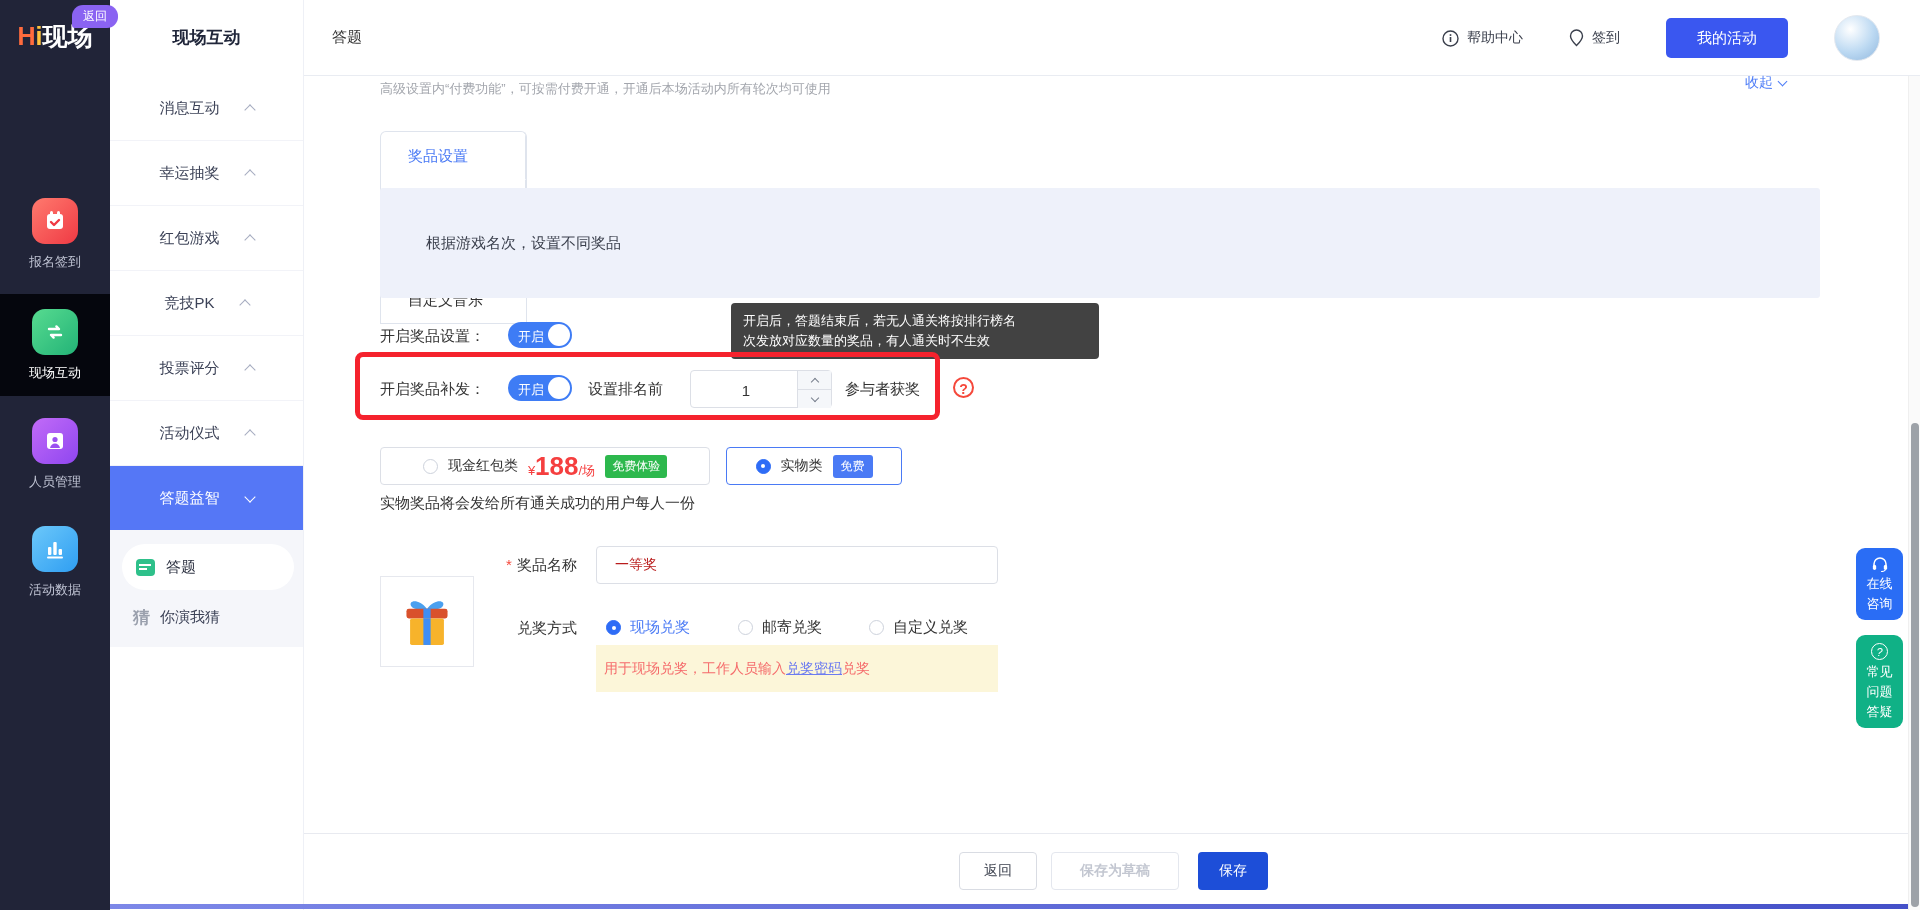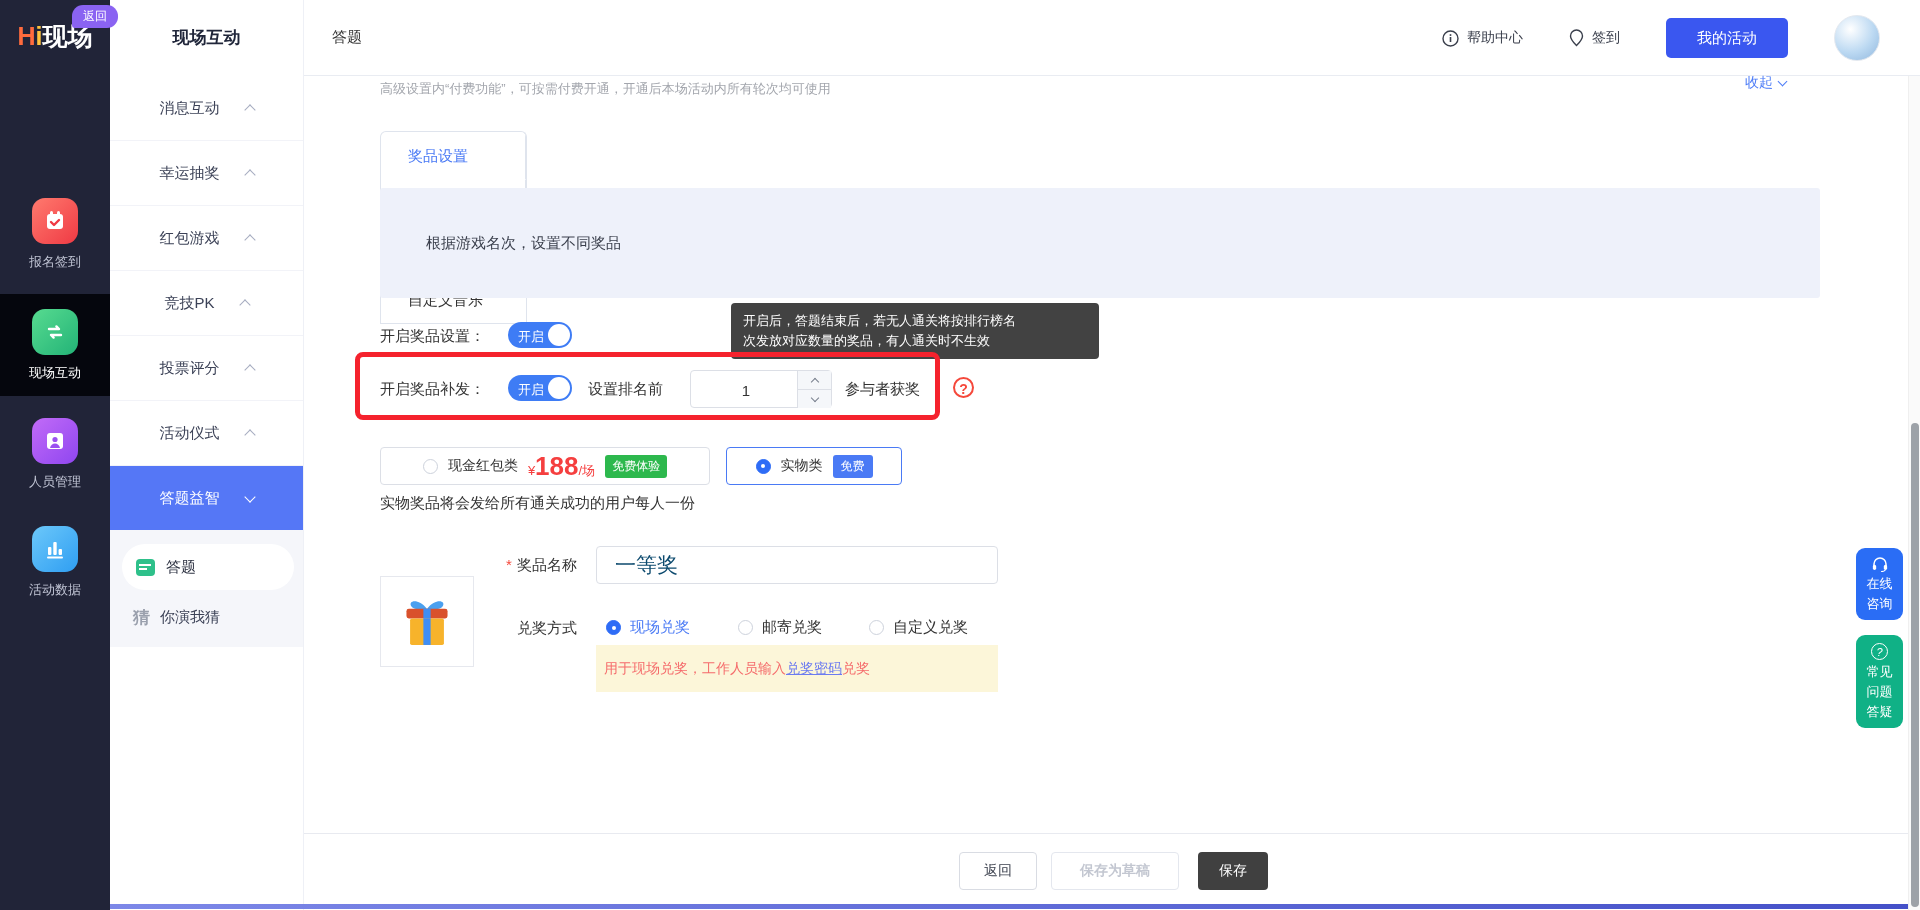--- a/index.html
+++ b/index.html
@@ -72,31 +72,31 @@
   .radio.on{background:#2e6cf6;border-color:#2e6cf6;position:relative;}
   .radio.on:after{content:"";position:absolute;left:4.5px;top:4.5px;width:4px;height:4px;background:#fff;border-radius:50%;}
   .price .sym{color:#f53f3f;font-size:13px;}
   .price .num{color:#f53f3f;font-size:26px;font-weight:bold;}
   .price .unit{color:#f53f3f;font-size:13px;}
   .badge-green{background:#2db84d;color:#fff;font-size:12px;padding:3px 7px;border-radius:3px;}
   .badge-blue{background:#4a7af5;color:#fff;font-size:12px;padding:3px 8px;border-radius:3px;}
   .plain-15{font-size:15px;color:#333;}
   .giftbox{position:absolute;left:380px;top:576px;width:94px;height:91px;border:1px solid #e6e8ee;display:flex;align-items:center;justify-content:center;box-sizing:border-box;}
   .input-lg{position:absolute;left:596px;top:546px;width:402px;height:38px;border:1px solid #dcdfe6;border-radius:4px;box-sizing:border-box;}
-  .input-lg input{width:100%;height:100%;border:none;outline:none;padding-left:18px;font-size:21px;color:#0c4a6e;background:transparent;box-sizing:border-box;font-family:inherit;}
+  .input-lg input{width:100%;height:100%;border:none;outline:none;padding-left:18px;font-size:14px;color:#b91c1c;background:transparent;box-sizing:border-box;font-family:inherit;}
   .req{color:#f5483b;font-size:15px;}
   .ropt{position:absolute;display:flex;align-items:center;gap:9px;cursor:pointer;font-size:15px;color:#333;}
   .ropt.sel{color:#4a7af5;}
   .ynote{position:absolute;left:596px;top:645px;width:402px;height:47px;background:#fcf6d9;display:flex;align-items:center;padding-left:8px;box-sizing:border-box;font-size:14px;color:#f56c6c;}
   .ynote a{color:#6c7bf0;text-decoration:underline;cursor:pointer;}
   .ftr-line{position:absolute;left:304px;top:833px;width:1616px;height:1px;background:#e8eaf0;}
   .btn-ftr{position:absolute;top:852px;height:38px;border-radius:4px;font-size:14px;box-sizing:border-box;cursor:pointer;font-family:inherit;}
   .btn-back{left:959px;width:78px;background:#fff;border:1px solid #d9dce3;color:#3a3f4c;}
   .btn-draft{left:1051px;width:128px;background:#fff;border:1px solid #e4e7ee;color:#c3c7d1;font-weight:bold;}
-  .btn-save{left:1198px;width:70px;background:#404040;border:none;color:#fff;}
+  .btn-save{left:1198px;width:70px;background:#1d4ed8;border:none;color:#fff;}
   .bottom-bar{position:absolute;left:110px;top:904px;width:1810px;height:5px;background:linear-gradient(90deg,#7d88e8,#4450c8);}
   .fwidget{position:absolute;left:1856px;width:47px;border-radius:9px;color:#fff;display:flex;flex-direction:column;align-items:center;padding:8px 0;box-sizing:border-box;gap:3px;cursor:pointer;}
   .fwidget span{font-size:13px;line-height:17px;}
   .w-consult{top:548px;background:#2a6df5;}
   .w-faq{top:635px;background:#10b186;}
   .wq{width:17px;height:17px;border:1.5px solid #fff;border-radius:50%;font-size:11px;text-align:center;line-height:16px;box-sizing:border-box;}
   .sbar-track{position:absolute;left:1908px;top:76px;width:12px;height:834px;background:#fafafa;border-left:1px solid #efefef;box-sizing:border-box;}
   .sbar-thumb{position:absolute;left:2px;top:347px;width:8px;height:484px;background:#9da2a8;border-radius:4px;}
 </style>
 </head>

